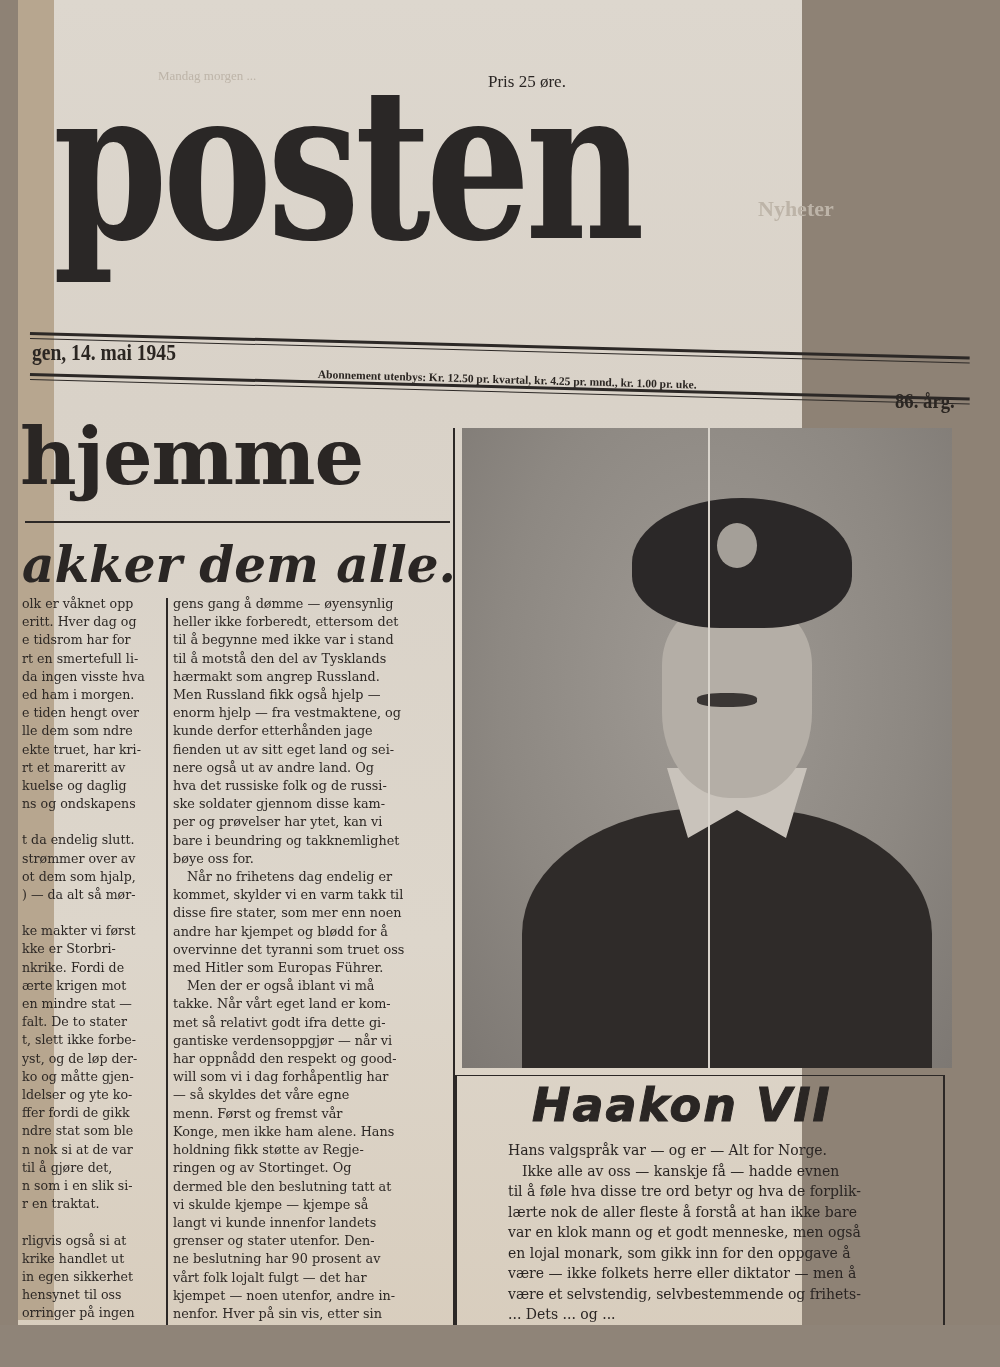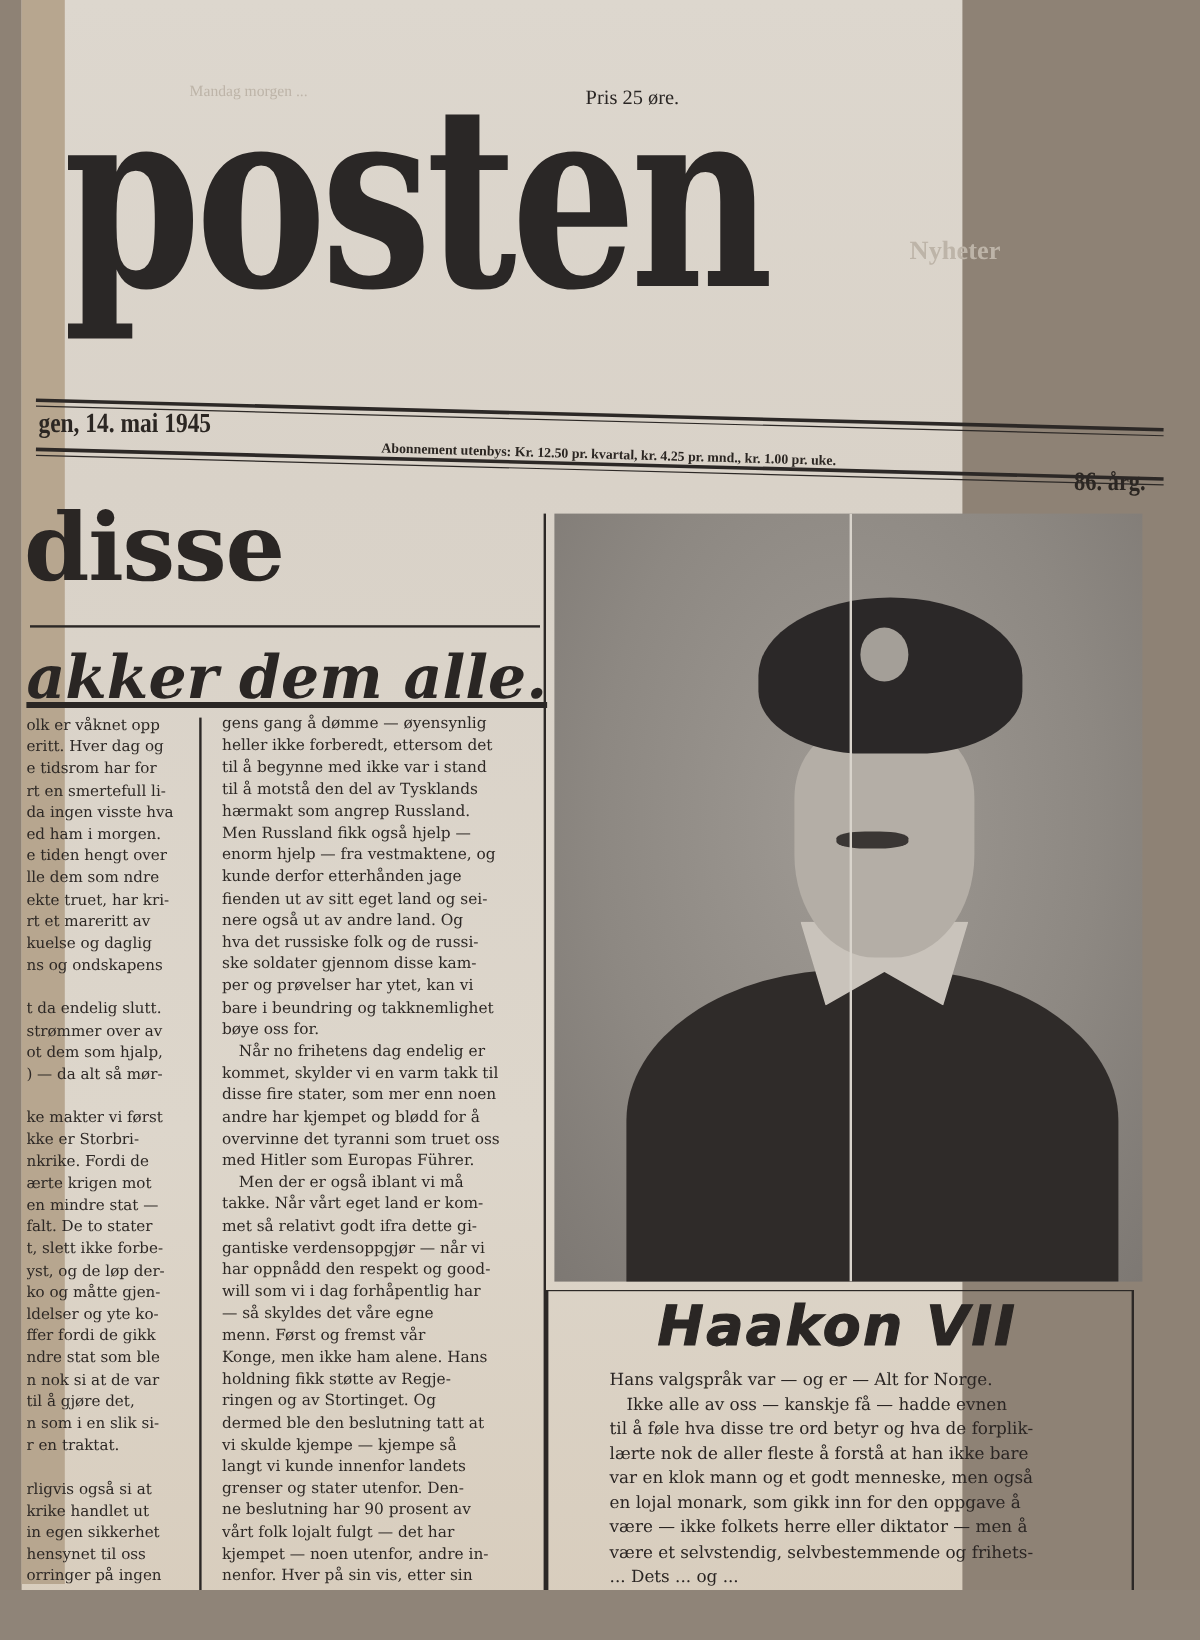--- a/index.html
+++ b/index.html
@@ -49,28 +49,28 @@
     transform:scaleX(0.85); transform-origin:left top;
   }
   .headline {
     position:absolute; left:20px; top:418px;
     font-family:"DejaVu Serif", serif; font-weight:bold; font-size:78px; line-height:1;
     letter-spacing:-1px; color:#2a2624;
   }
   .subhead {
     position:absolute; left:22px; top:540px;
     font-family:"DejaVu Serif", serif; font-style:italic; font-weight:bold;
-    font-size:50px; line-height:1; color:#2a2624;text-decoration:underline;
+    font-size:50px; line-height:1; color:#2a2624;
   }
   .col {
     position:absolute; font-family:"DejaVu Serif", serif; font-size:12.6px; line-height:18.2px;
     color:#2d2825; white-space:nowrap;
   }
   .col1 { left:22px; top:595px; width:142px; overflow:hidden; }
-  .col2 { left:173px; top:595px; width:280px; font-size:12.8px;margin-left:12px; }
+  .col2 { left:173px; top:595px; width:280px; font-size:12.8px; }
   .col p { margin:0; }
   .indent { padding-left:14px; }
   .gap { height:18px; }
 
   .photo {
     position:absolute; left:462px; top:428px; width:490px; height:640px;
     background:radial-gradient(ellipse at 50% 40%, #9f9a94 0%, #8d8882 60%, #7d7873 100%);
     overflow:hidden;
   }
   .photo .cap-shape {
@@ -94,21 +94,21 @@
     background:#c9c3bb; clip-path:polygon(0 0,100% 0,85% 100%,50% 60%,15% 100%);
   }
   .photo .coat {
     position:absolute; left:60px; top:380px; width:410px; height:280px;
     background:#2f2b29; border-radius:45% 45% 0 0;
   }
   .photo .crease { position:absolute; left:246px; top:0; width:2px; height:640px; background:#d9d4cc; }
   .photo-frame-line { position:absolute; background:#2c2826; }
 
   .haakon {
-    position:absolute; left:548px; top:1078px;
+    position:absolute; left:532px; top:1078px;
     font-family:"DejaVu Sans", sans-serif; font-style:italic; font-weight:bold;
     font-size:46px; letter-spacing:2px; color:#2a2624;
     -webkit-text-stroke:1px #2a2624; color:transparent;
     text-shadow:0 0 0 #2a2624;
   }
   .haakon-text {
     position:absolute; left:508px; top:1140px; width:415px;
     font-family:"DejaVu Serif", serif; font-size:14px; line-height:20.5px; color:#2a2523;
     white-space:nowrap;
   }
@@ -130,21 +130,21 @@
 <div class="rule" style="left:30px;top:332px;width:940px;height:3px;transform:rotate(1.5deg);transform-origin:left top;"></div>
 <div class="rule" style="left:30px;top:338px;width:940px;height:1px;transform:rotate(1.5deg);transform-origin:left top;"></div>
 
 <div class="dateline">gen, 14. mai 1945</div>
 <div class="subscription">Abonnement utenbys: Kr. 12.50 pr. kvartal, kr. 4.25 pr. mnd., kr. 1.00 pr. uke.</div>
 <div class="volume">86. årg.</div>
 
 <div class="rule" style="left:30px;top:373px;width:940px;height:3px;transform:rotate(1.5deg);transform-origin:left top;"></div>
 <div class="rule" style="left:30px;top:379px;width:940px;height:1px;transform:rotate(1.5deg);transform-origin:left top;"></div>
 
-<div class="headline">disse</div>
+<div class="headline">hjemme</div>
 <div class="rule" style="left:25px;top:521px;width:425px;height:2px;"></div>
 <div class="subhead">akker dem alle.</div>
 
 <div class="rule" style="left:166px;top:598px;width:2px;height:730px;"></div>
 <div class="rule" style="left:453px;top:428px;width:2px;height:900px;"></div>
 
 <div class="col col1" id="col1">
     <p>olk er våknet opp</p>
     <p>eritt.  Hver dag og</p>
     <p>e tidsrom har for</p>

